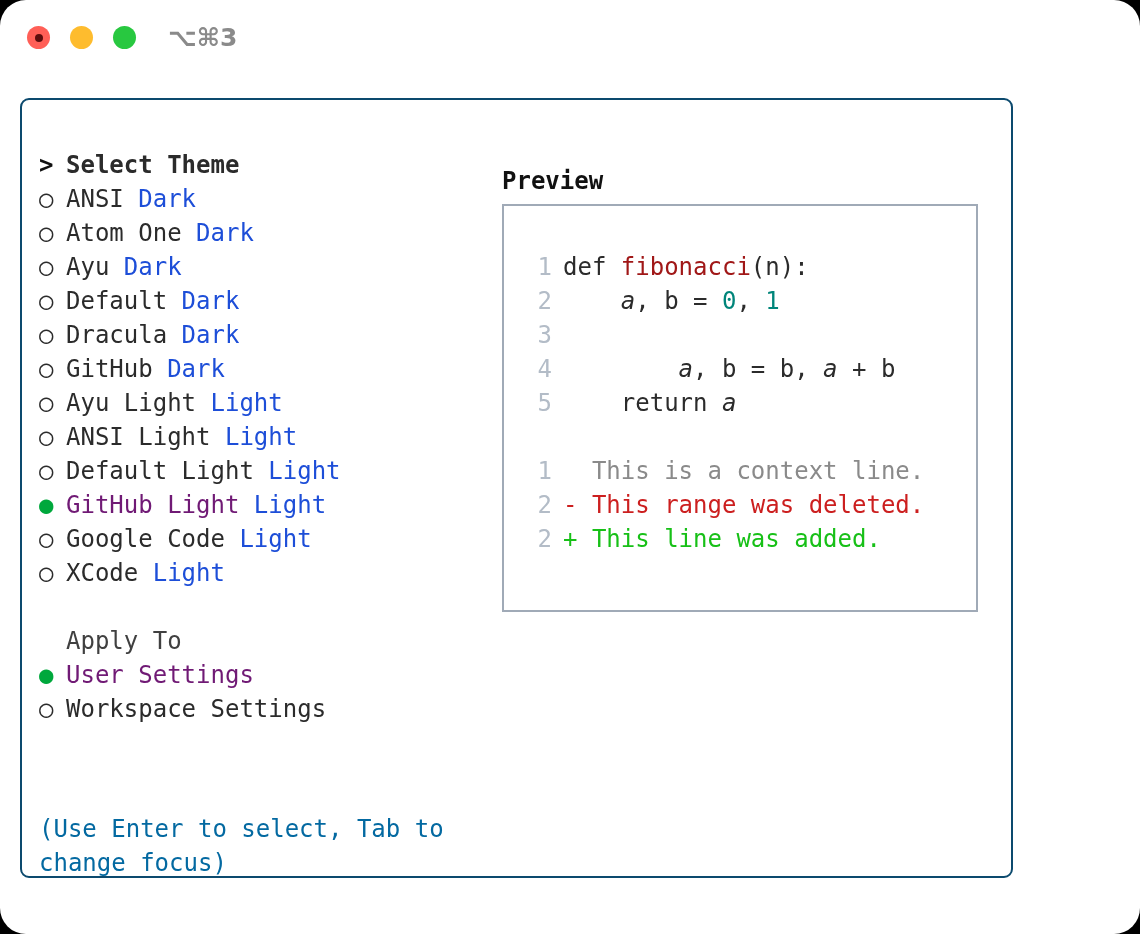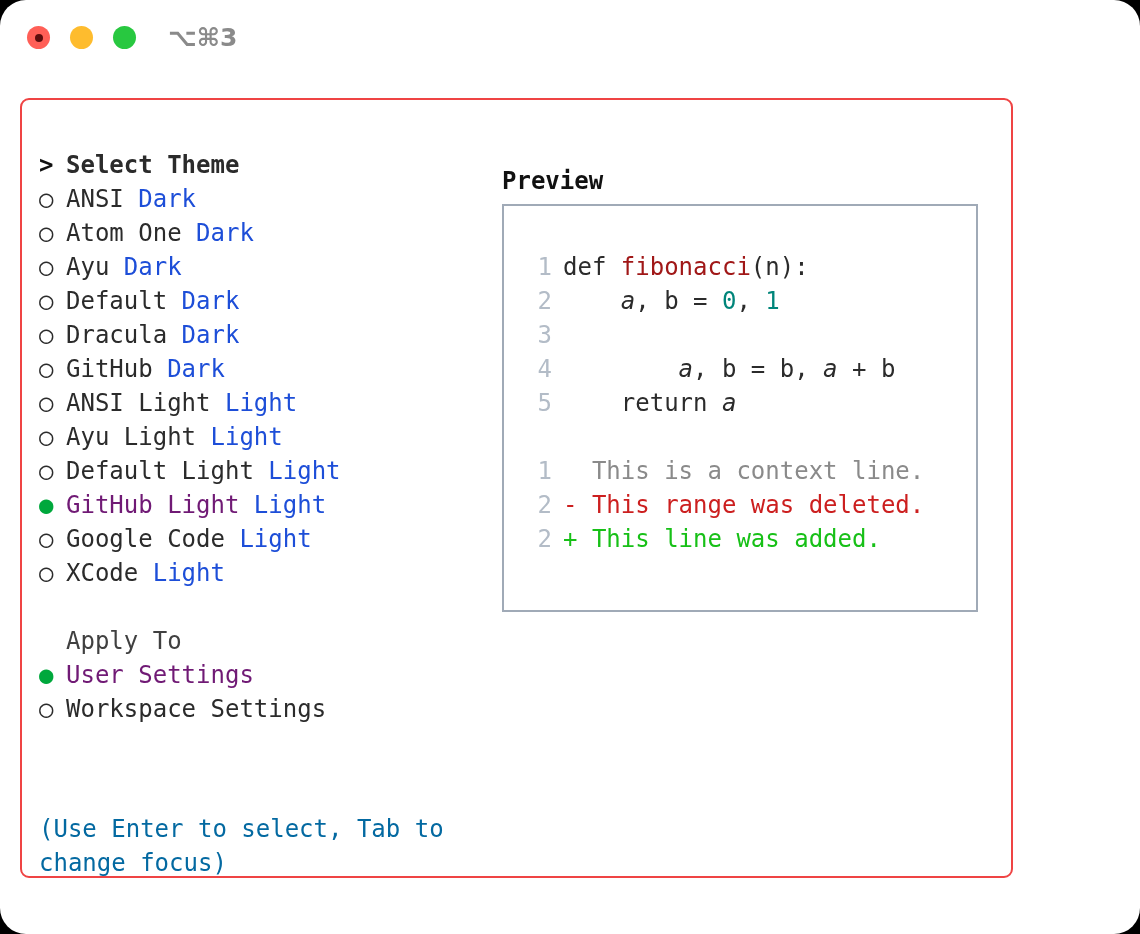--- a/index.html
+++ b/index.html
@@ -65,21 +65,21 @@
     letter-spacing: 0px;
     white-space: pre;
   }
 
   
   .card {
     position: absolute;
     left: 20px; top: 98px;
     width: 993px;
     height: 780px;
-    border: 2px solid #ef4444;
+    border: 2px solid #0c4a6e;
     border-radius: 9px;
     background: #ffffff;
     box-sizing: border-box;
   }
 
   
   .left-col {
     position: absolute;
     left: 17px; top: 48px;
     width: 460px;
@@ -196,22 +196,22 @@
 
     <div class="left-col">
       <div id="theme-list">
           <div class="row head"><span class="marker">&gt;</span><span class="name">Select Theme</span></div>
           <div class="row"><span class="marker">○</span><span class="name">ANSI</span><span class="variant"> Dark</span></div>
           <div class="row"><span class="marker">○</span><span class="name">Atom One</span><span class="variant"> Dark</span></div>
           <div class="row"><span class="marker">○</span><span class="name">Ayu</span><span class="variant"> Dark</span></div>
           <div class="row"><span class="marker">○</span><span class="name">Default</span><span class="variant"> Dark</span></div>
           <div class="row"><span class="marker">○</span><span class="name">Dracula</span><span class="variant"> Dark</span></div>
           <div class="row"><span class="marker">○</span><span class="name">GitHub</span><span class="variant"> Dark</span></div>
+          <div class="row"><span class="marker">○</span><span class="name">Ayu Light</span><span class="variant"> Light</span></div>
           <div class="row"><span class="marker">○</span><span class="name">ANSI Light</span><span class="variant"> Light</span></div>
-          <div class="row"><span class="marker">○</span><span class="name">Ayu Light</span><span class="variant"> Light</span></div>
           <div class="row"><span class="marker">○</span><span class="name">Default Light</span><span class="variant"> Light</span></div>
           <div class="row selected"><span class="marker">●</span><span class="name">GitHub Light</span><span class="variant"> Light</span></div>
           <div class="row"><span class="marker">○</span><span class="name">Google Code</span><span class="variant"> Light</span></div>
           <div class="row"><span class="marker">○</span><span class="name">XCode</span><span class="variant"> Light</span></div>
         </div>
       <div class="spacer"></div>
       <div id="apply-list">
           <div class="row plain-head"><span class="marker"> </span><span>Apply To</span></div>
           <div class="row selected"><span class="marker">●</span><span class="name">User Settings</span></div>
           <div class="row"><span class="marker">○</span><span class="name">Workspace Settings</span></div>

